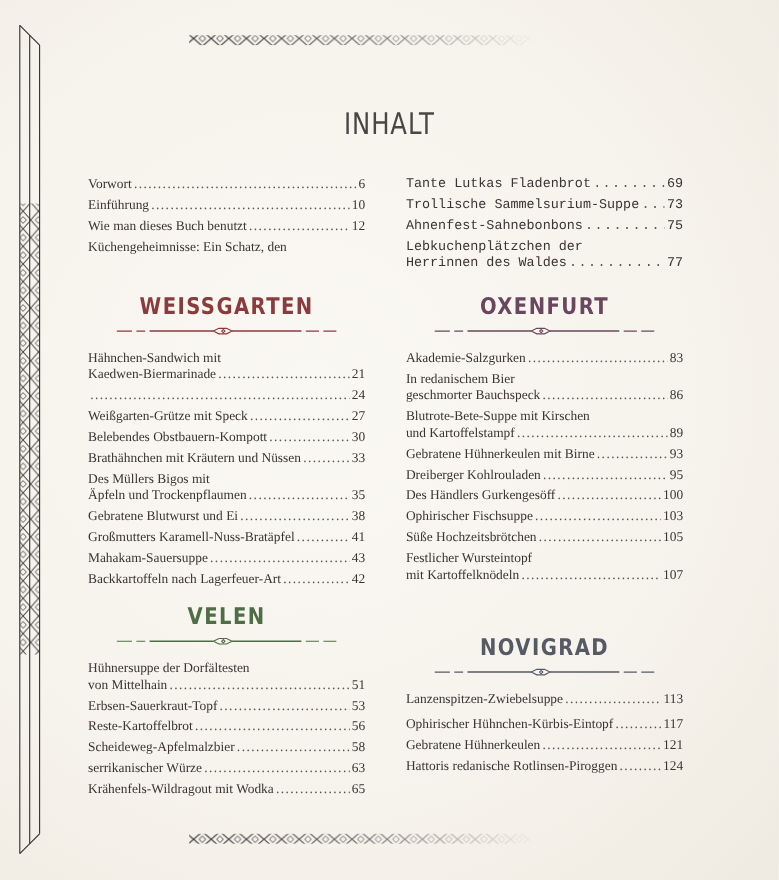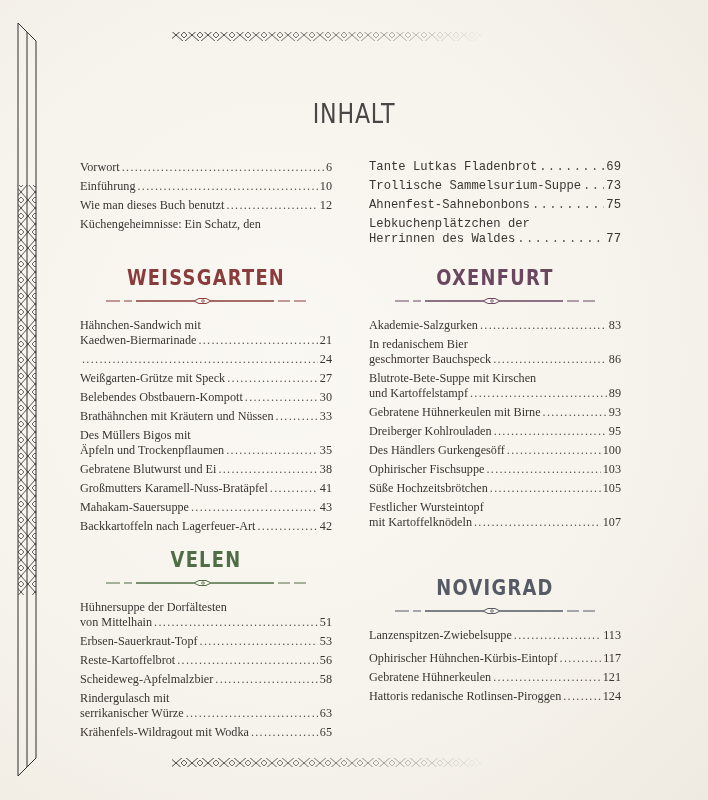--- a/index.html
+++ b/index.html
@@ -267,21 +267,20 @@
       </div>
     </div>
   <div class="toc-entry">
       <div class="last-line">
         <span class="text">Scheideweg-Apfelmalzbier</span>
         <span class="leader"></span>
         <span class="page">58</span>
       </div>
     </div>
   <div class="toc-entry">
-      <span class="first">Rindergulasch mit</span>
       <div class="last-line">
         <span class="text">serrikanischer Würze</span>
         <span class="leader"></span>
         <span class="page">63</span>
       </div>
     </div>
   <div class="toc-entry">
       <div class="last-line">
         <span class="text">Krähenfels-Wildragout mit Wodka</span>
         <span class="leader"></span>

